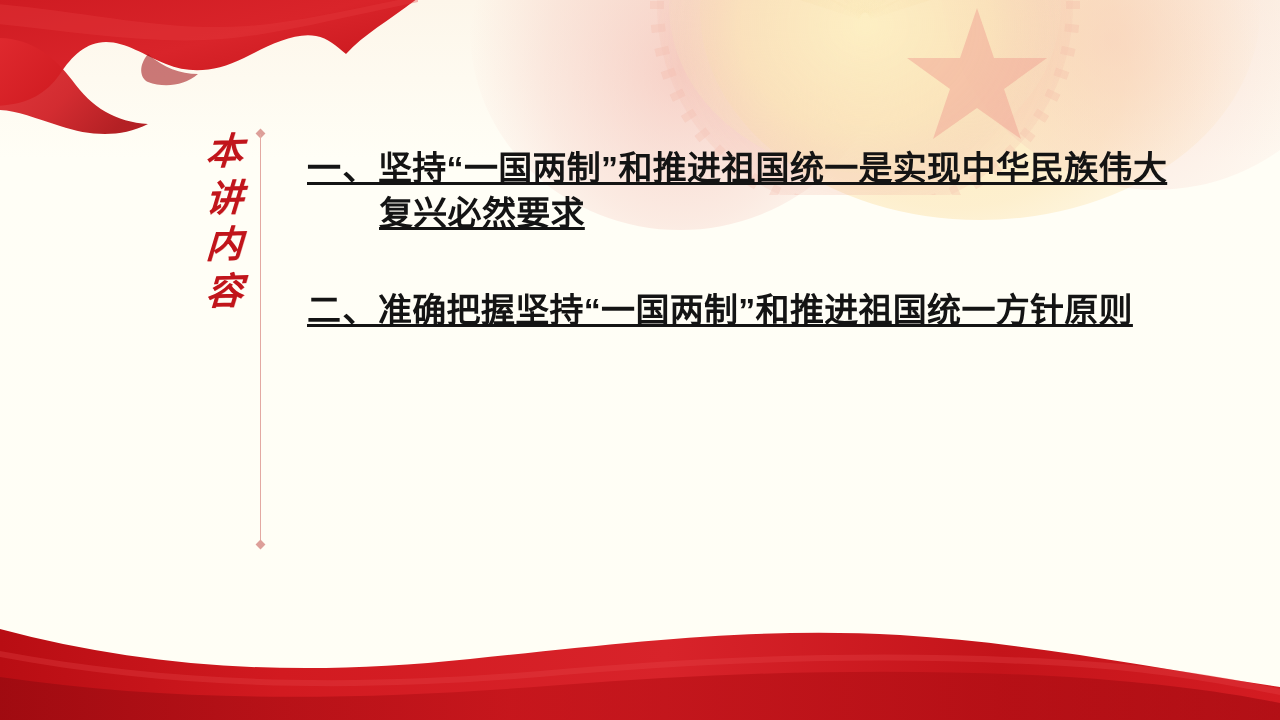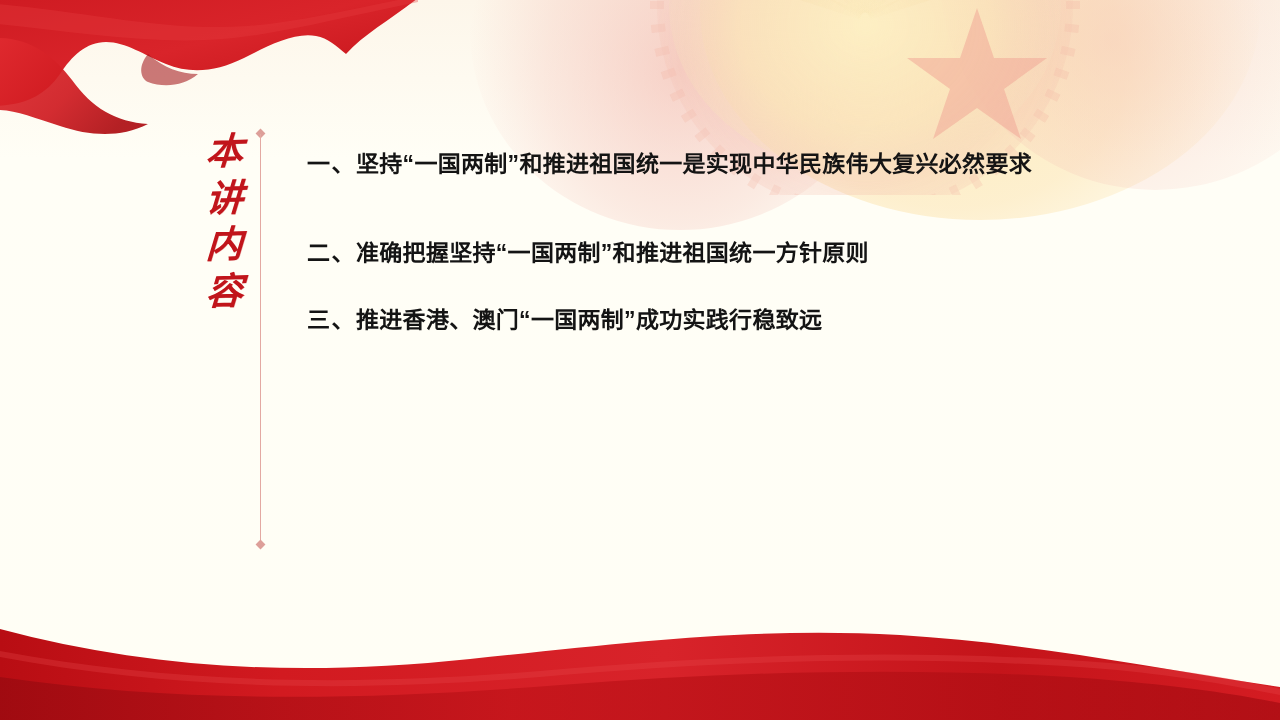--- a/index.html
+++ b/index.html
@@ -155,25 +155,26 @@
   .divider .dot.bottom { bottom: 2px; }
 
   .items {
     position: absolute;
     left: 307px;
     top: 146px;
     width: 880px;
   }
   .item {
     color: #141414;
-    font-size: 23px;
+    font-size: 34px;
     font-weight: 700;
-    line-height: 37px;
+    line-height: 45px;
     letter-spacing: 0.3px;
     text-indent: 0;
+    text-decoration: underline;
   }
   .item + .item { margin-top: 0; }
   .item-1 { margin-bottom: 52px; }
   .item-2 { margin-bottom: 30px; }
   .item-3 { margin-bottom: 39px; }
   .item .lead { letter-spacing: 1.5px; }
   .hang {
     display: block;
     padding-left: 72px;
     text-indent: -72px;
@@ -395,22 +396,17 @@
           <span class="lead">一、</span><span>坚持“一国两制”和推进祖国统一是实现中华民族伟大复兴必然要求</span>
         </span>
       </div>
 
       <div class="item item-2">
         <span class="hang">
           <span class="lead">二、</span><span>准确把握坚持“一国两制”和推进祖国统一方针原则</span>
         </span>
       </div>
 
-      <div class="item item-3">
-        <span class="hang">
-          <span class="lead">三、</span><span>推进香港、澳门“一国两制”成功实践行稳致远</span>
-        </span>
-      </div>
 
 
     </div>
   </div>
 </div>
 
 </body></html>

